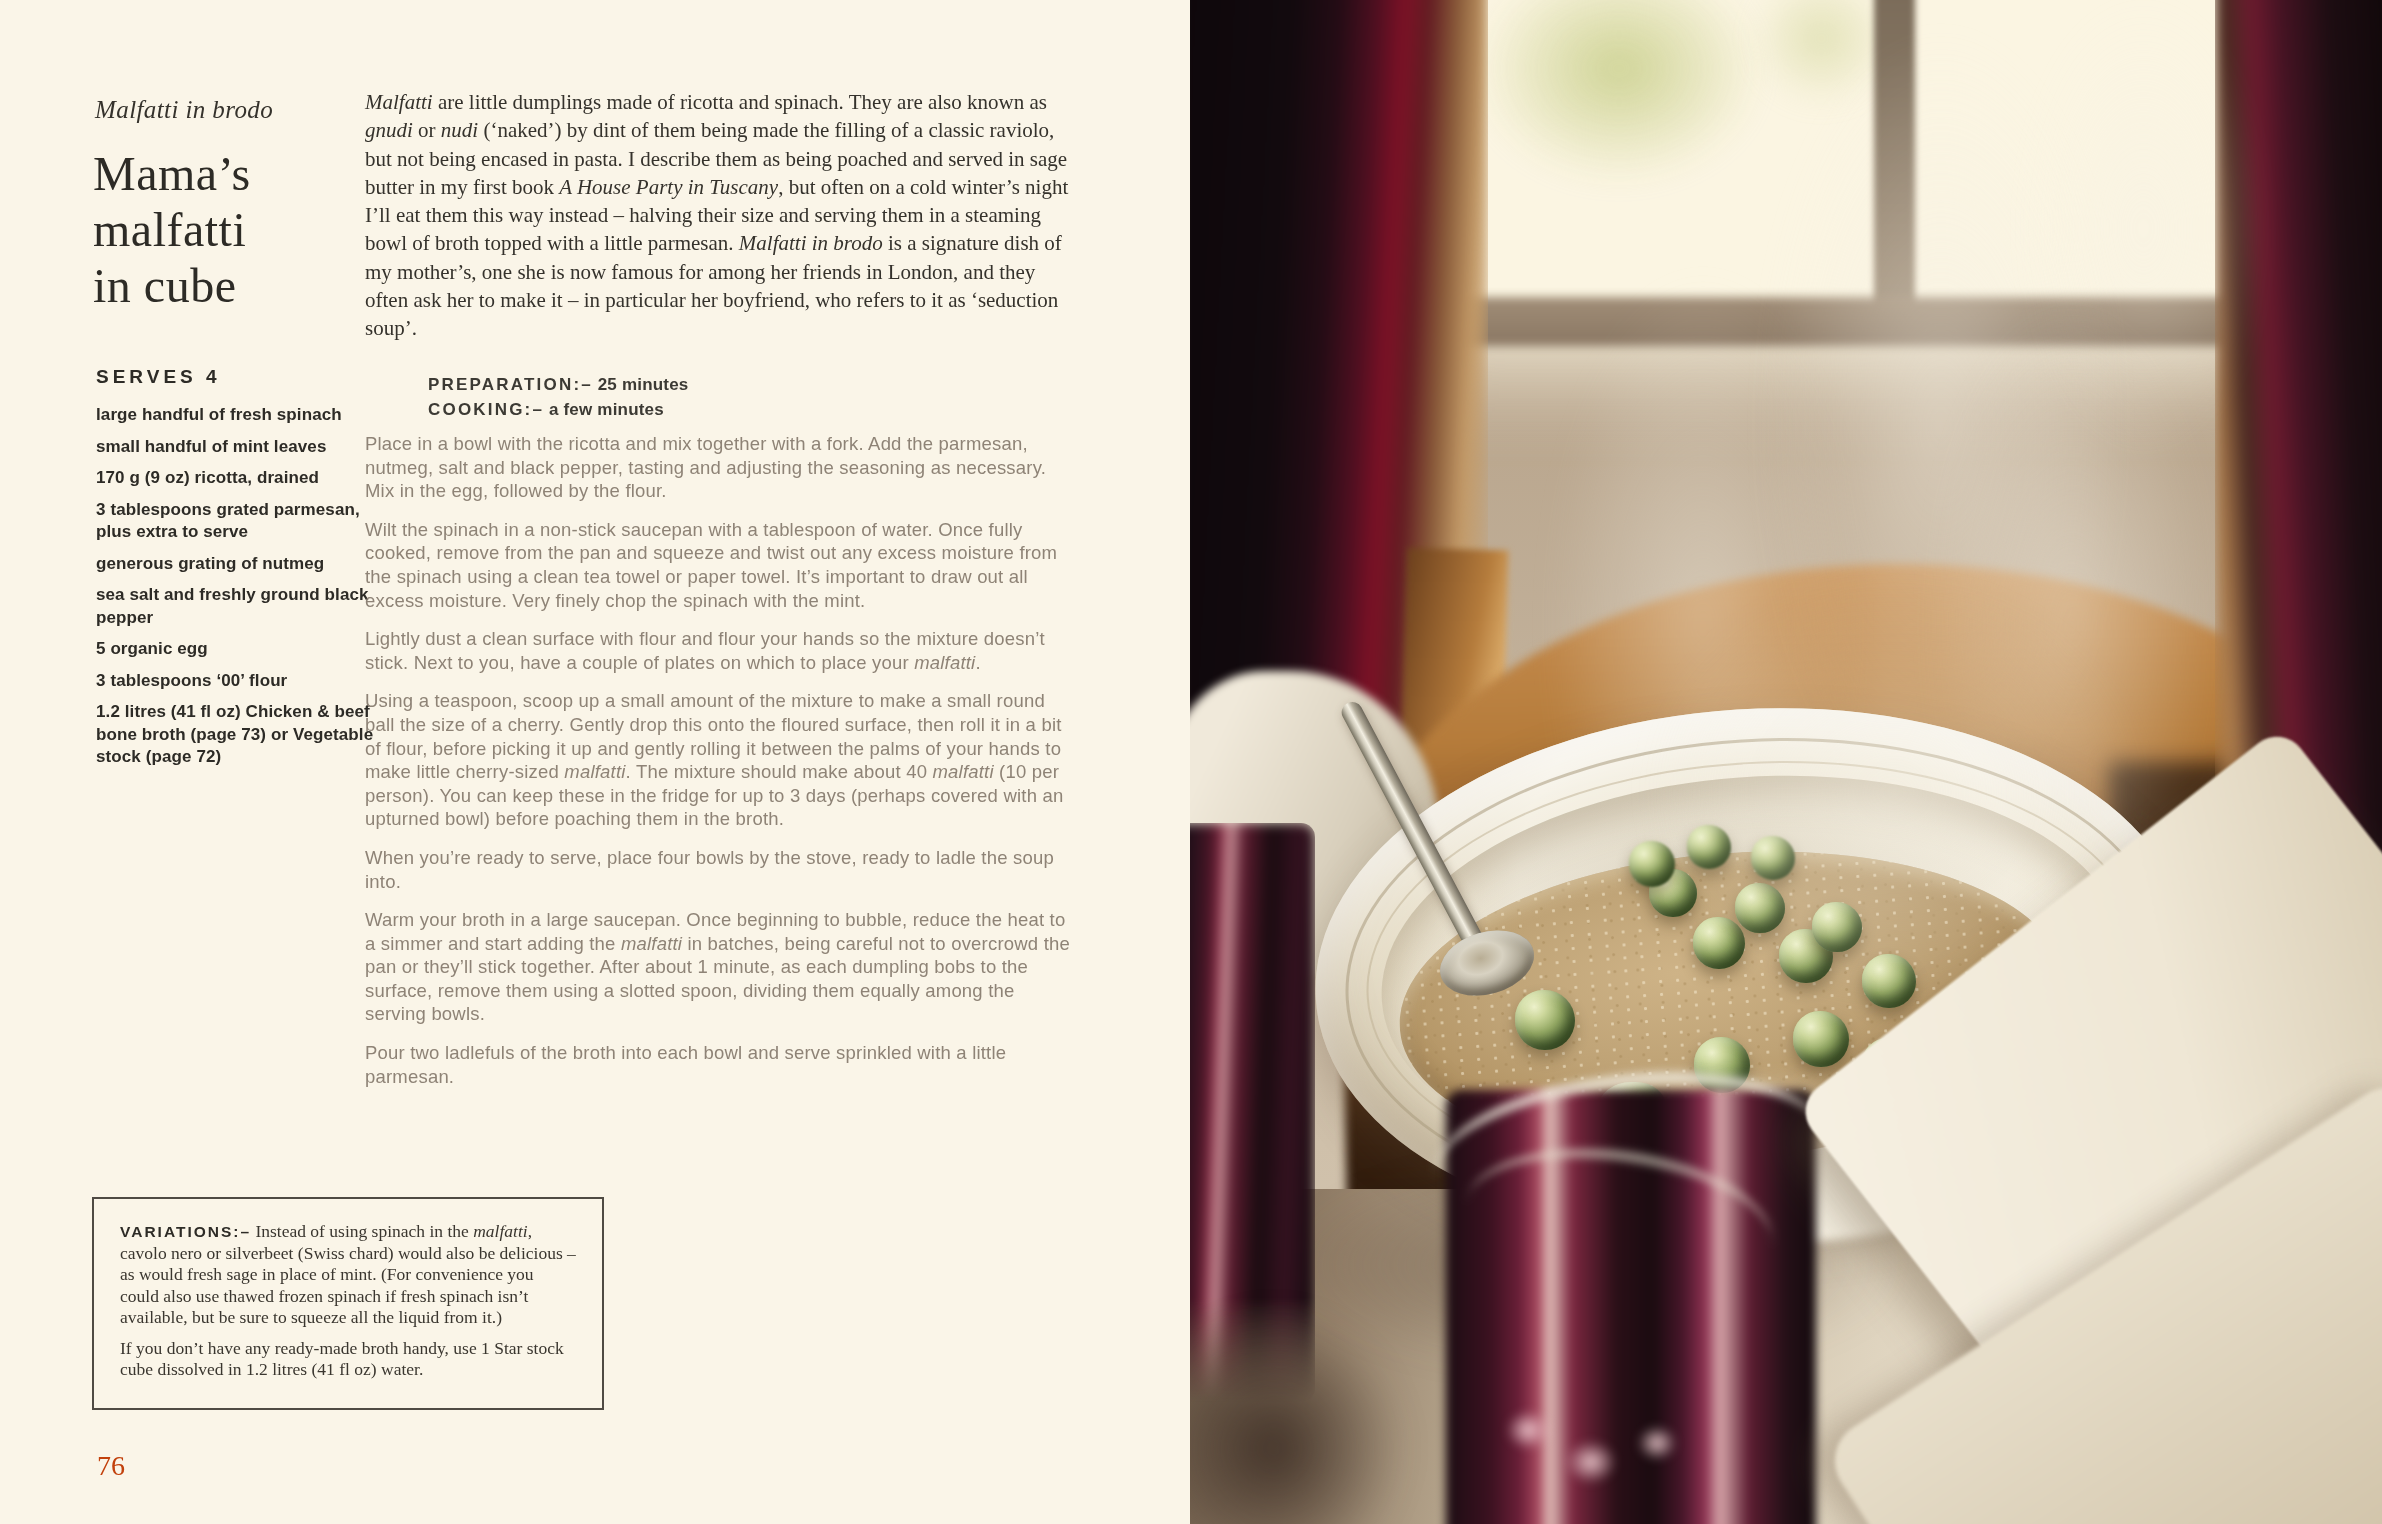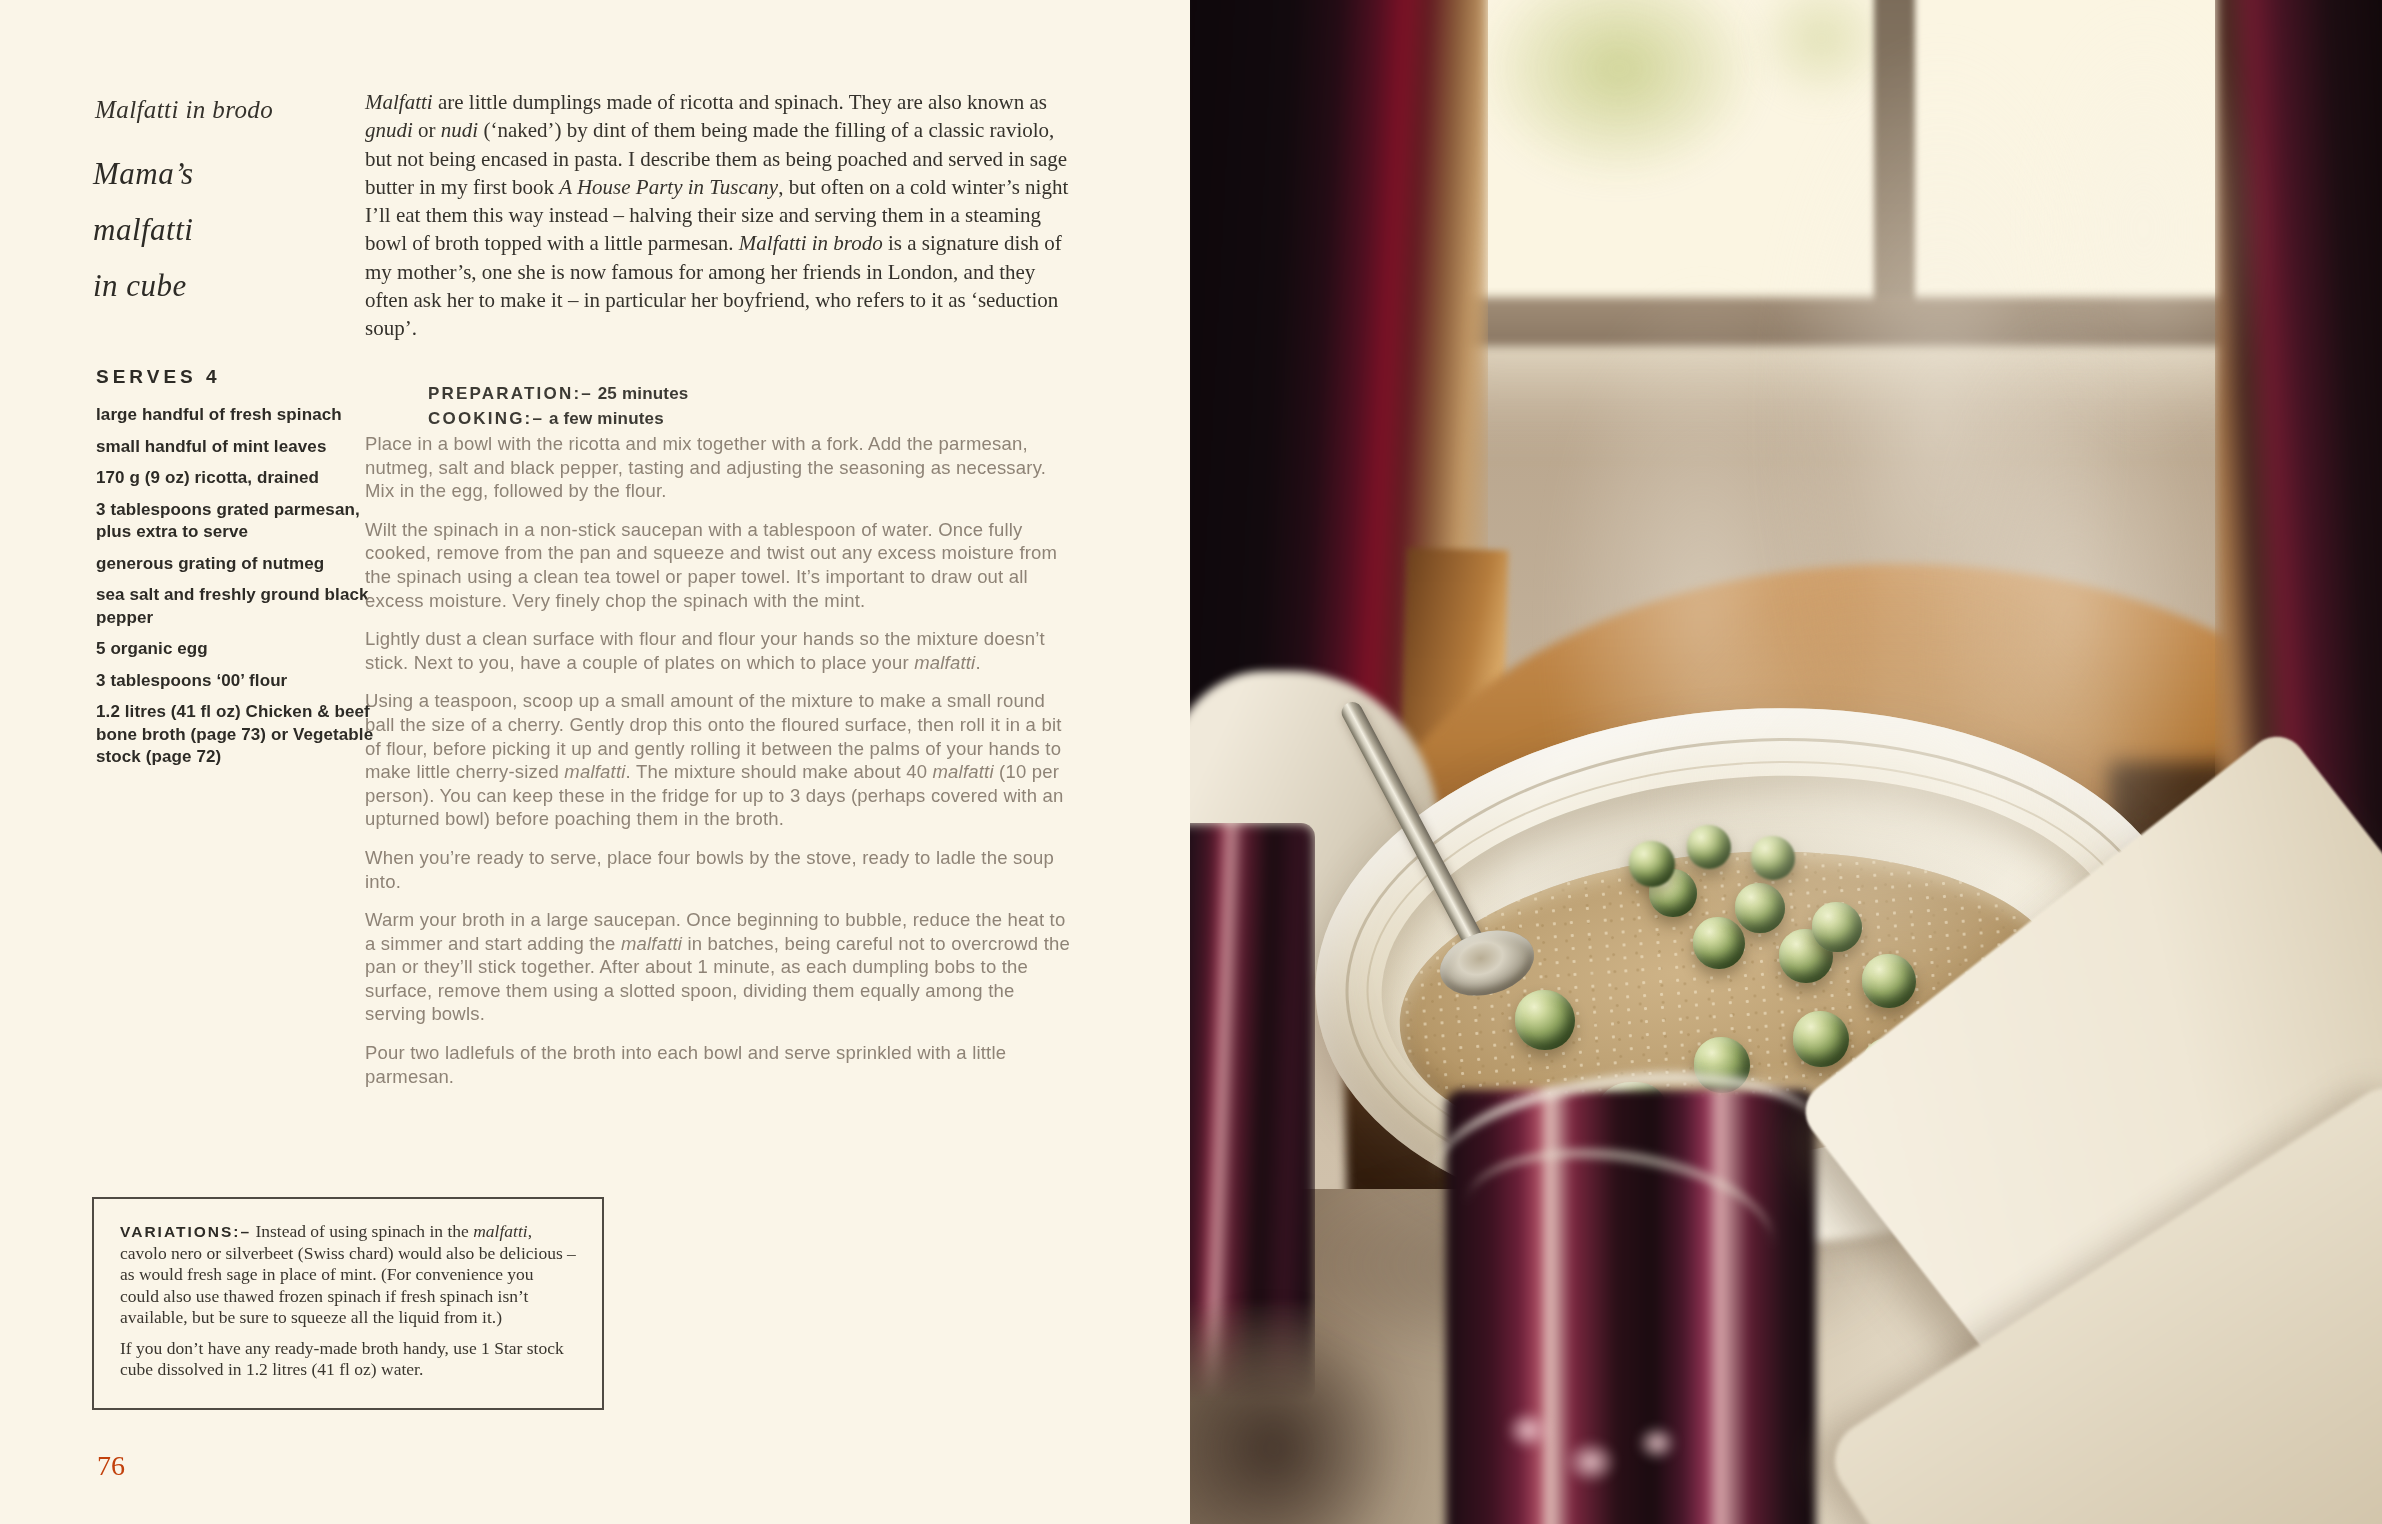--- a/index.html
+++ b/index.html
@@ -2,27 +2,27 @@
 <html style="--paper: #faf5e8; --ink: #2d2b26; --intro-ink: #35322c; --method-ink: #8e8376; --box-border: #4f4a43; --curtain-red: #7c1126; --curtain-tan: #c39a67; --window-light: #fbf5e2; --window-green: #c9cf8c; --wood: #b57b3a; --bowl: #f4efe1; --broth: #bfa376; --dumpling-hi: #eef2cc; --dumpling-lo: #35491f; --glass-dark: #2a0f17; --glass-pink: #d3a0a4; --table-hi: #ece3d1; --napkin: #efe7d5;"><head>
 <meta charset="utf-8">
 <style>
   html,body{margin:0;padding:0;background:#efeadb;}
   #spread{position:relative;width:2382px;height:1524px;overflow:hidden;background:var(--paper,#faf5e8);font-family:"Liberation Serif",serif;}
 
   
   .page-left{position:absolute;left:0;top:0;width:1161px;height:1524px;background:var(--paper,#faf5e8);}
   .abs{position:absolute;}
   .kicker{left:95px;top:96px;font-style:italic;font-size:25px;color:var(--intro-ink,#35322c);letter-spacing:.4px;}
-  .title{left:93px;top:146px;font-size:31px;line-height:56px;font-weight:500;color:var(--ink,#2d2b26);letter-spacing:.5px;font-style:italic;}
+  .title{left:93px;top:146px;font-size:48px;line-height:56px;font-weight:500;color:var(--ink,#2d2b26);letter-spacing:.5px;}
   .serves{left:96px;top:366px;font-family:"Liberation Sans",sans-serif;font-weight:700;font-size:19px;letter-spacing:4px;color:var(--ink,#2d2b26);}
   .ingredients{left:96px;top:404px;width:282px;font-family:"Liberation Sans",sans-serif;}
   .ingredient{font-weight:700;font-size:17px;line-height:22.5px;color:var(--ink,#2d2b26);margin-bottom:9px;letter-spacing:.1px;}
   .intro{left:365px;top:88px;width:705px;font-size:21px;line-height:28.3px;color:var(--intro-ink,#35322c);}
   .intro i, .varp i{font-style:italic;}
-  .meta{left:428px;top:381px;font-family:"Liberation Sans",sans-serif;}
+  .meta{left:428px;top:372px;font-family:"Liberation Sans",sans-serif;}
   .meta-row{font-size:17px;line-height:25px;color:#3c3a34;font-weight:700;}
   .meta-label{letter-spacing:2.2px;}
   .meta-value{letter-spacing:.2px;}
   .method{left:365px;top:432px;width:705px;font-family:"Liberation Sans",sans-serif;}
   .method p{margin:0 0 15px 0;font-size:18.5px;line-height:23.6px;color:var(--method-ink,#8e8376);letter-spacing:.2px;}
   .varbox{left:92px;top:1197px;width:456px;border:2px solid var(--box-border,#4f4a43);padding:22px 26px 18px 26px;background:transparent;}
   .varlabel{font-family:"Liberation Sans",sans-serif;font-weight:700;font-size:15.5px;letter-spacing:2px;color:var(--ink,#2d2b26);}
   .varp{font-size:17.5px;line-height:21.5px;color:#3a362f;margin:0 0 9px 0;}
   .pagenum{left:97px;top:1450px;font-size:28px;color:#c2410c;}
 

